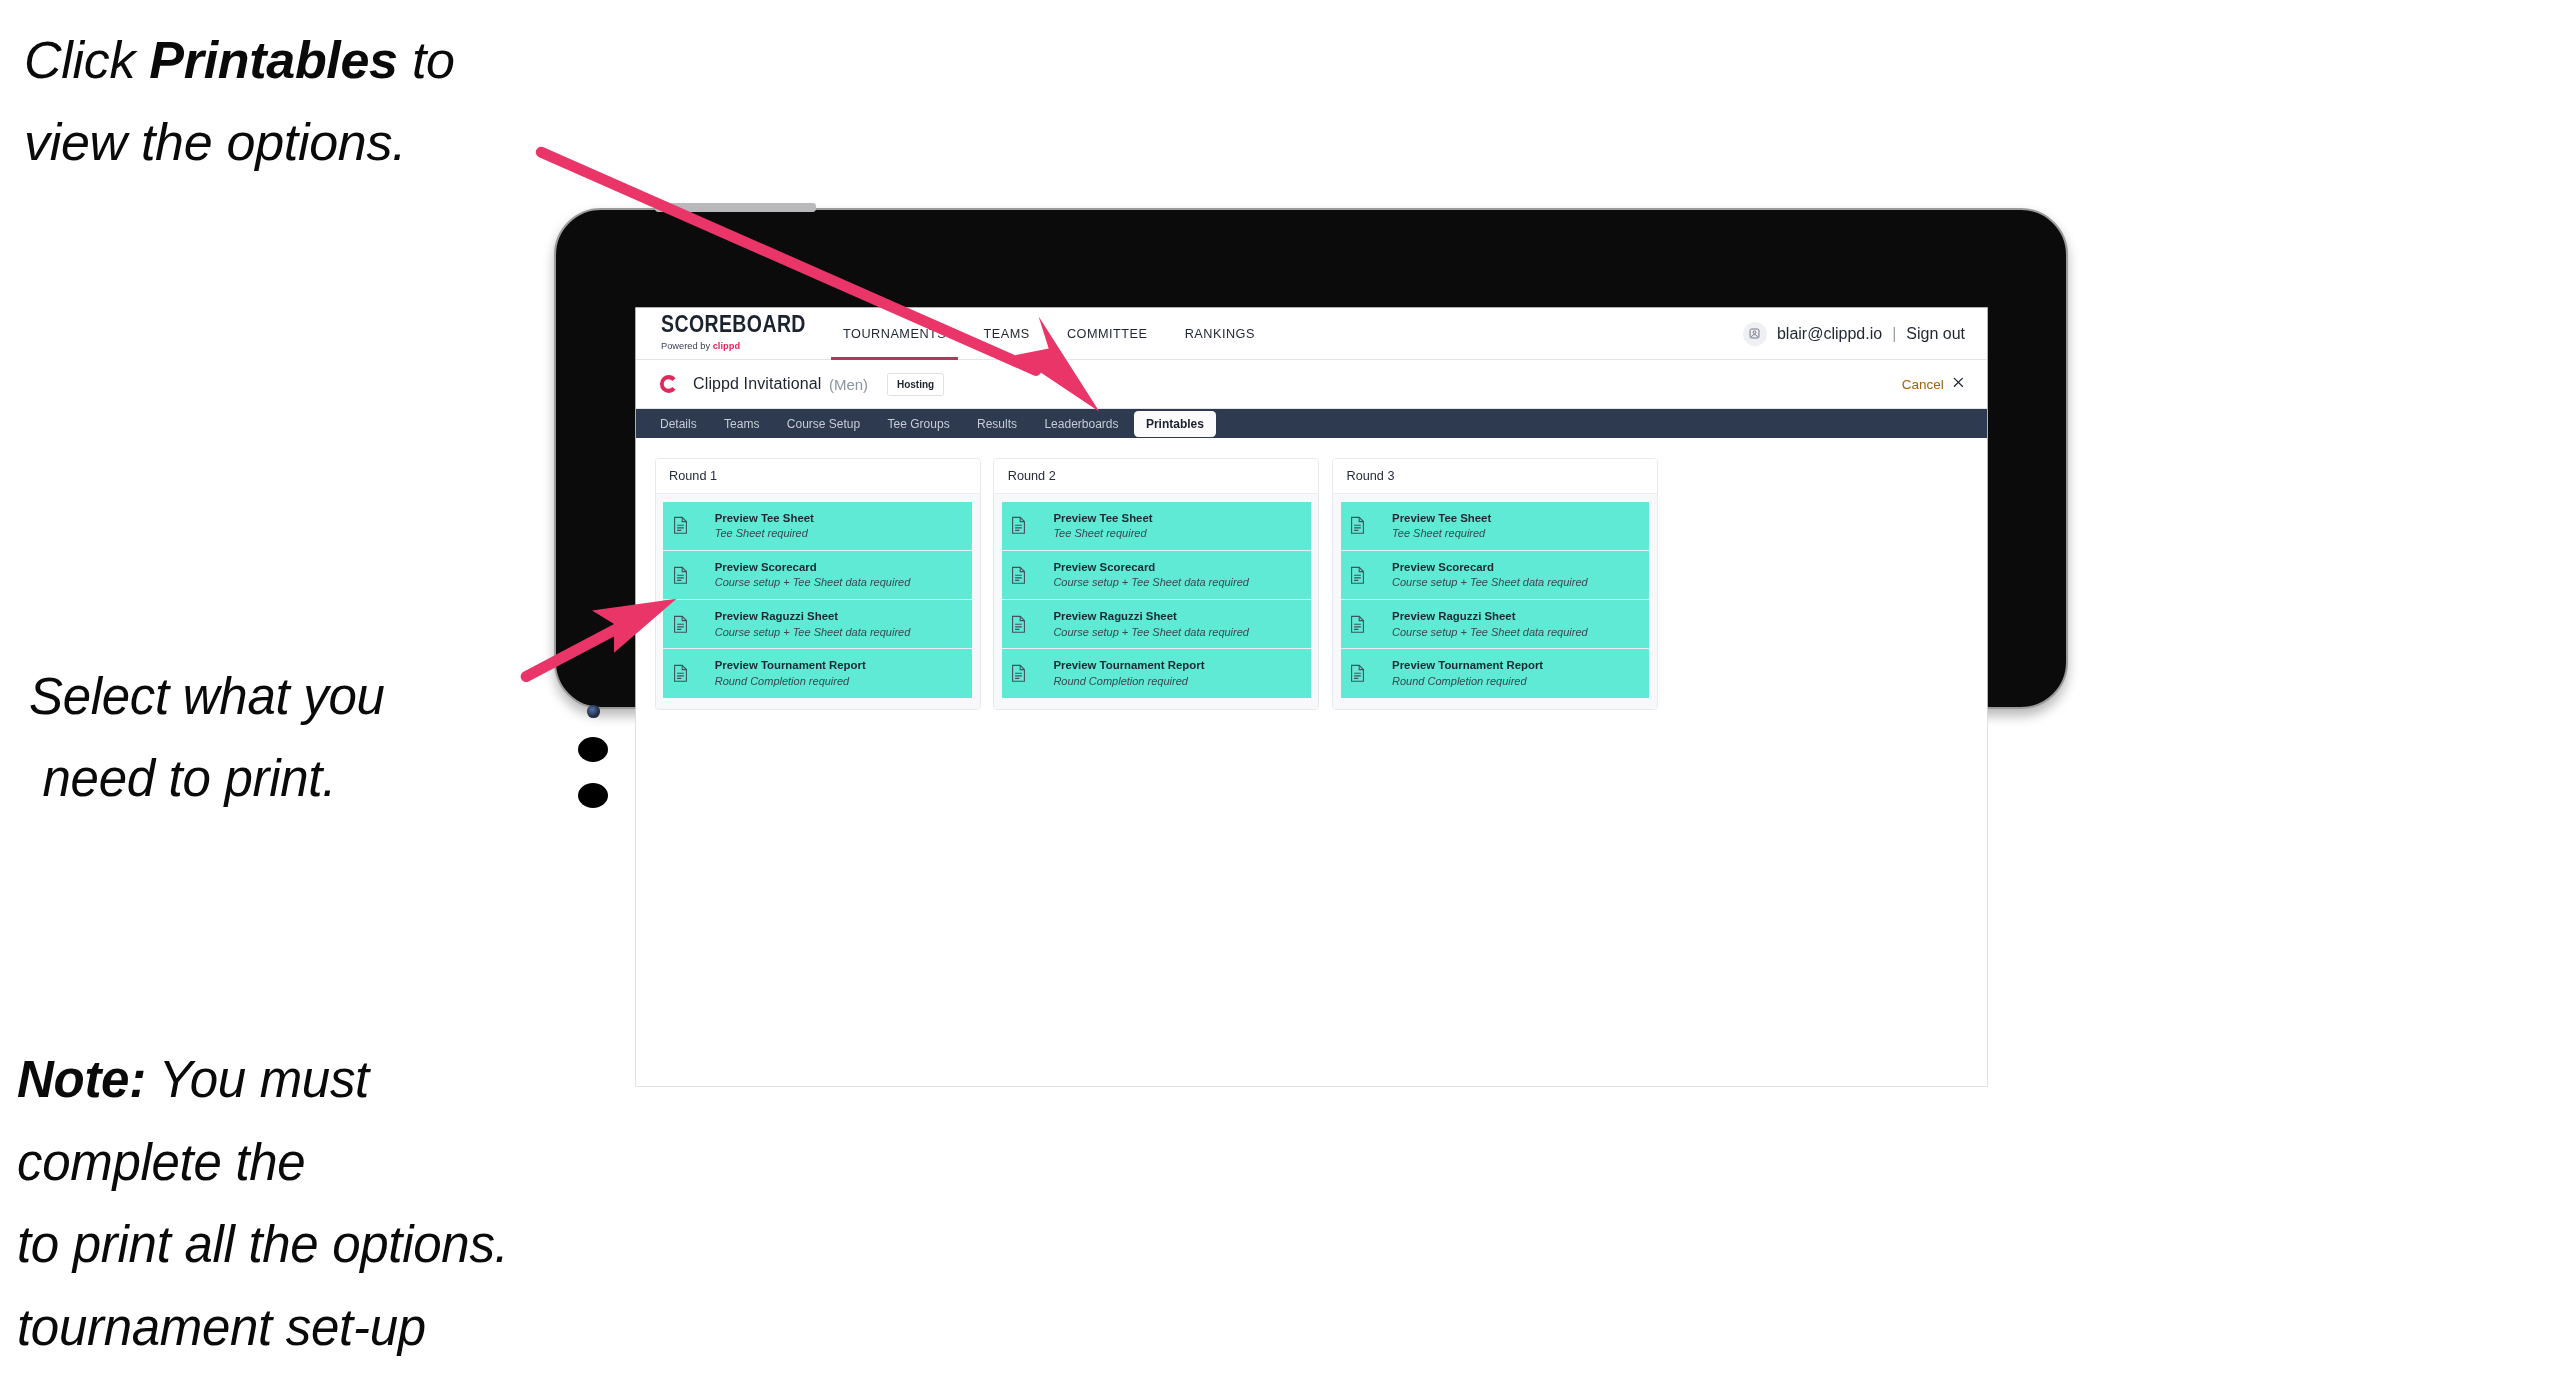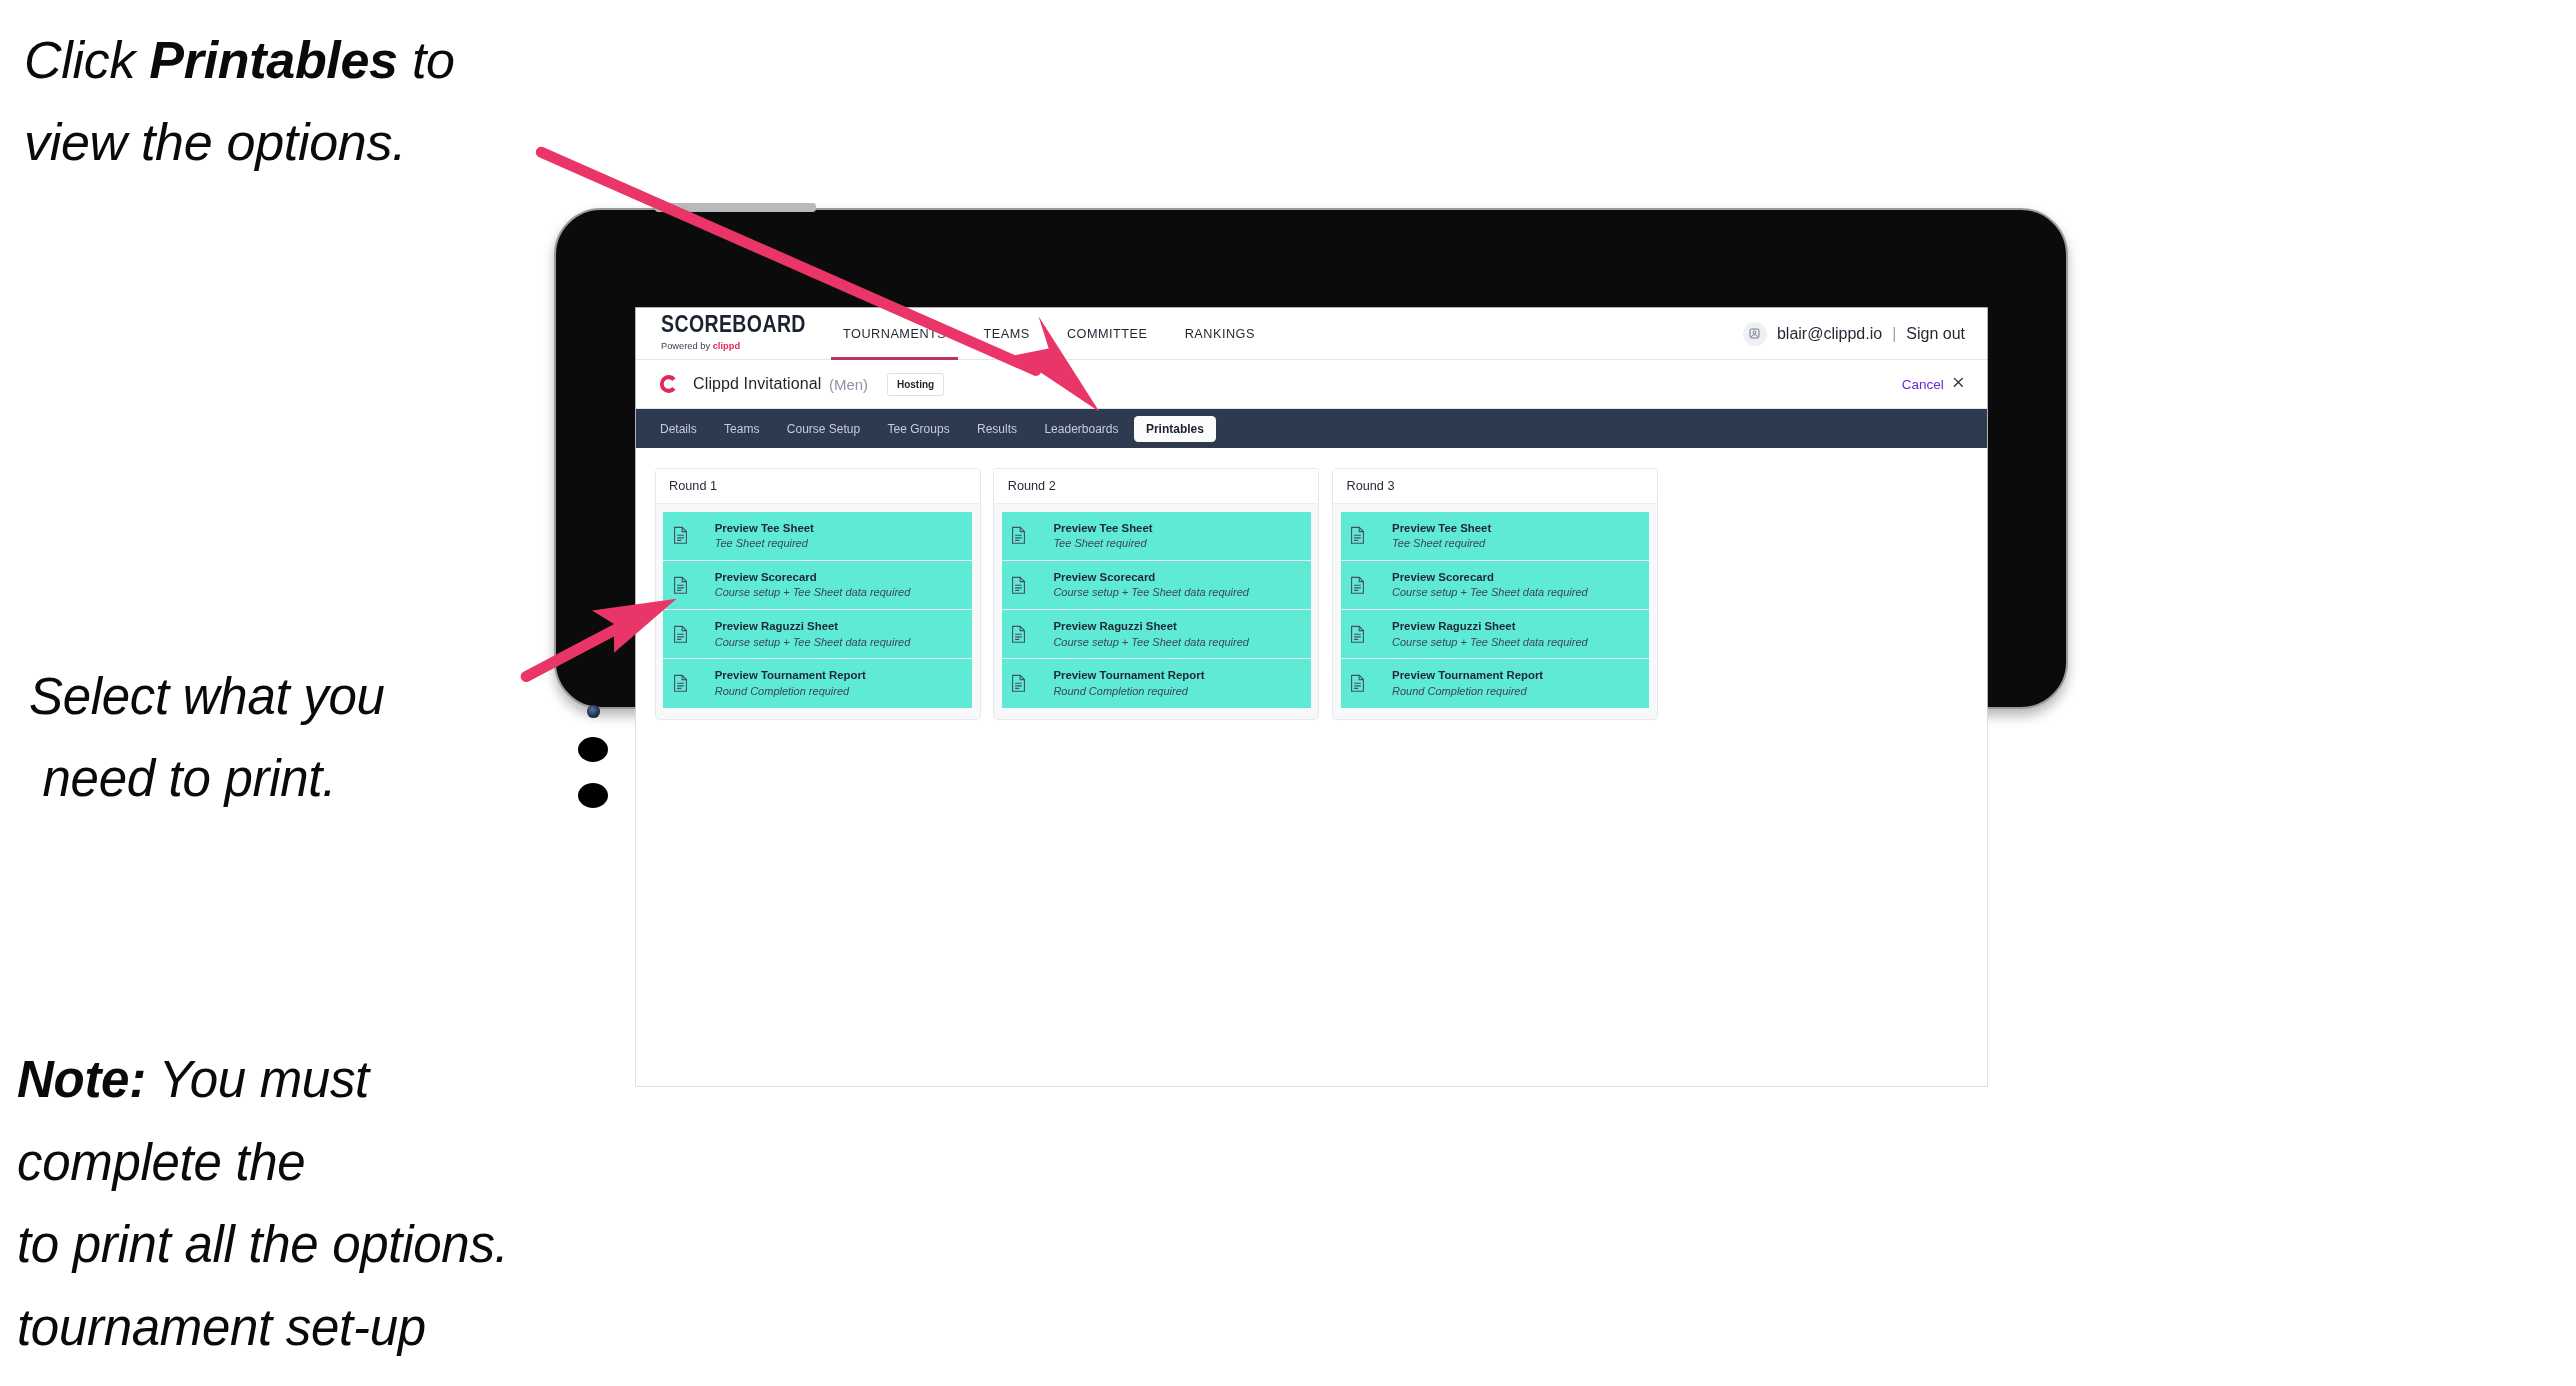--- a/index.html
+++ b/index.html
@@ -131,26 +131,26 @@
   .tour-name { font-size: 16px; color: #1d242e; letter-spacing: 0.1px; }
   .tour-gender { font-size: 15px; color: #8b94a3; margin-left: 7.6px; }
   .hosting-badge {
     margin-left: 18.6px; padding: 5px 9.3px;
     border: 0.8px solid #dcdfe4; border-radius: 2.5px;
     font-size: 10px; font-weight: 700; color: #1d242e; background: #fff;
   }
   .tourbar-spacer { flex: 1 1 auto; }
   .cancel-btn {
     display: flex; align-items: center; gap: 8.5px;
-    font-size: 13.5px; color: #6d28d9; cursor: pointer;
+    font-size: 13.5px; color: #a16207; cursor: pointer;
   }
 
   
   .tabbar {
-    height: 39px; background: #2e3a50;
+    height: 29px; background: #2e3a50;
     display: flex; align-items: center; gap: 3.4px;
     padding: 0 12px;
   }
   .tab {
     padding: 6px 12px; border-radius: 4.2px;
     font-size: 12px; color: #c6ccd8; cursor: pointer; white-space: nowrap;
   }
   .tab.active { background: #fbfbfc; color: #1a2230; font-weight: 600; }
 
   

